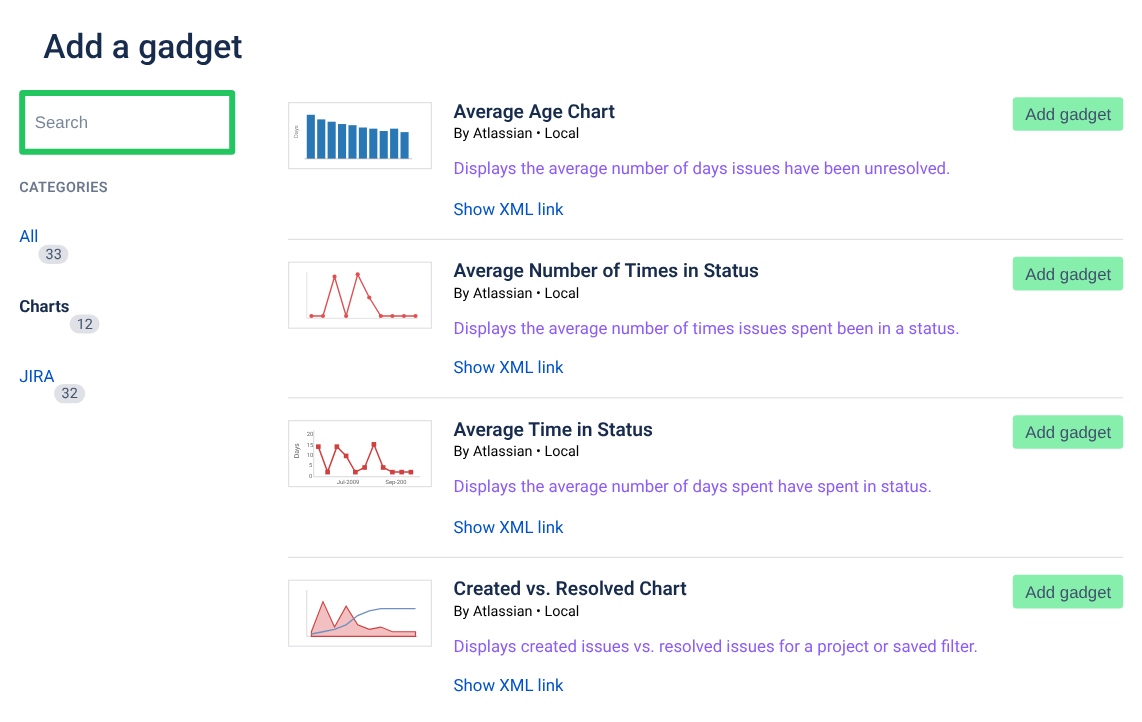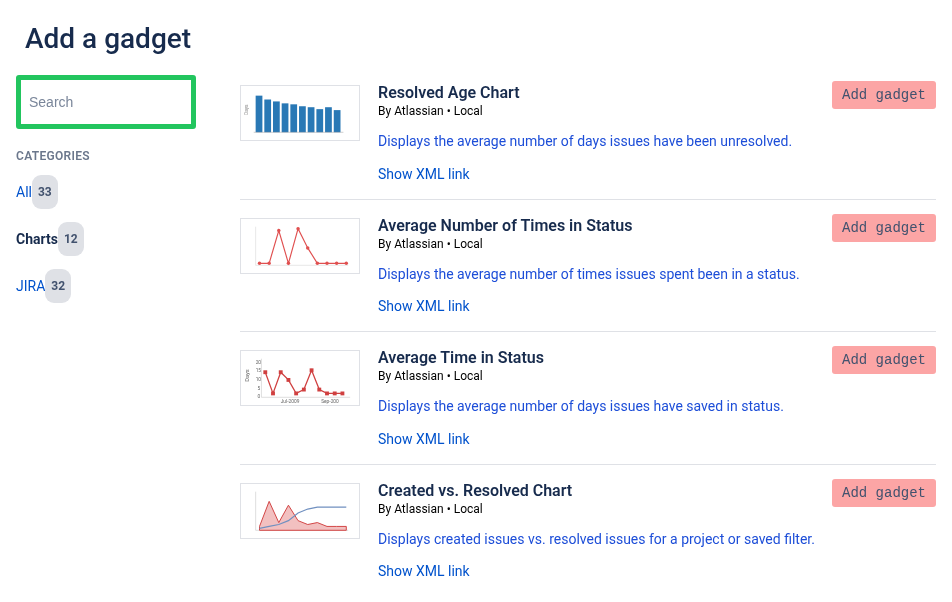--- a/index.html
+++ b/index.html
@@ -11,21 +11,21 @@
       height: 602px;
       overflow: hidden;
     }
     .container { padding: 16px 16px 16px 16px; }
     .title {
       font-size: 28px;
       font-weight: 500;
       color: #172B4D;
       margin-bottom: 20px;
       margin-top: 6px;
-      margin-left: 9px;
+      margin-left: 20px;
     }
     .content { display: flex; gap: 44px; }
     .sidebar { width: 180px; flex-shrink: 0; }
     .search-input {
       width: 100%;
       height: 36px;
       padding: 22px 8px;
       border: 5px solid #22c55e;
       border-radius: 3px;
       font-size: 14px;
@@ -49,27 +49,28 @@
       margin-bottom: 13px;
       cursor: pointer;
     }
     .cat-item.selected .cat-label { color: #172B4D; font-weight: 700; }
     .cat-label { }
     .cat-count {
       background: #DFE1E6;
       color: #42526E;
       border-radius: 9px;
       min-width: 24px;
-      height: 34px;
+      height: 16px;
       font-size: 12px;
-      font-weight: 700;
+      font-weight: 400;
       display: inline-flex;
       align-items: center;
       justify-content: center;
       padding: 0 6px;
+      margin-top: 29px;
     }
     .main { flex: 1; }
     .gadget {
       display: flex;
       gap: 18px;
       padding: 8px 0 16px 0;
       border-bottom: 1px solid #DFE1E6;
       margin-bottom: 8px;
       position: relative;
     }
@@ -78,34 +79,33 @@
       height: 56px;
       border: 1px solid #DFE1E6;
       background: #fff;
       flex-shrink: 0;
       margin-top: 2px;
     }
     .thumb svg { width: 100%; height: 100%; display: block; }
     .gadget-info { flex: 1; }
     .gadget-title { font-size: 16px; font-weight: 600; color: #172B4D; margin-bottom: 2px; }
     .gadget-byline { font-size: 12px; color: #000000; margin-bottom: 14px; }
-    .gadget-desc { font-size: 14px; color: #1d4ed8; margin-bottom: 12px; line-height: 1.4; }
+    .gadget-desc { font-size: 14px; color: #8b5cf6; margin-bottom: 12px; line-height: 1.4; }
     .gadget-link { font-size: 14px; color: #0052CC; text-decoration: none; cursor: pointer; }
     .add-btn {
       position: absolute;
       top: 6px;
       right: 0;
-      background: #fca5a5;
+      background: #86efac;
       border: none;
       border-radius: 3px;
       padding: 6px 10px;
       font-size: 14px;
       color: #42526E;
       cursor: pointer;
-      font-family: Liberation Mono, monospace;
     }
   </style>
 </head>
 <body>
 
 <div class="container">
   <h1 class="title">Add a gadget</h1>
 
   <div class="content">
     <aside class="sidebar">
@@ -139,21 +139,21 @@
             <rect x="59" y="21" width="7" height="27" fill="#2978b5"></rect>
             <rect x="68" y="22" width="7" height="26" fill="#2978b5"></rect>
             <rect x="77" y="24" width="7" height="24" fill="#2978b5"></rect>
             <rect x="86" y="22" width="7" height="26" fill="#2978b5"></rect>
             <rect x="95" y="25" width="7" height="23" fill="#2978b5"></rect>
             <line x1="12" y1="48" x2="105" y2="48" stroke="#999" stroke-width="0.5"></line>
             <text x="6" y="30" font-size="5" fill="#888" transform="rotate(-90 6 30)">Days</text>
           </svg>
         </div>
         <div class="gadget-info">
-          <div class="gadget-title">Resolved Age Chart</div>
+          <div class="gadget-title">Average Age Chart</div>
           <div class="gadget-byline">By Atlassian • Local</div>
           <div class="gadget-desc">Displays the average number of days issues have been unresolved.</div>
           <a class="gadget-link">Show XML link</a>
         </div>
         <button class="add-btn">Add gadget</button>
       </div>
 
       <div class="gadget">
         <div class="thumb">
           <svg viewBox="0 0 120 56">
@@ -204,21 +204,21 @@
             <rect x="70" y="18" width="4" height="4" fill="#d04040"></rect>
             <rect x="78" y="38" width="4" height="4" fill="#d04040"></rect>
             <rect x="86" y="42" width="4" height="4" fill="#d04040"></rect>
             <rect x="94" y="42" width="4" height="4" fill="#d04040"></rect>
             <rect x="102" y="42" width="4" height="4" fill="#d04040"></rect>
           </svg>
         </div>
         <div class="gadget-info">
           <div class="gadget-title">Average Time in Status</div>
           <div class="gadget-byline">By Atlassian • Local</div>
-          <div class="gadget-desc">Displays the average number of days issues have saved in status.</div>
+          <div class="gadget-desc">Displays the average number of days spent have spent in status.</div>
           <a class="gadget-link">Show XML link</a>
         </div>
         <button class="add-btn">Add gadget</button>
       </div>
 
       <div class="gadget" style="border-bottom:none;">
         <div class="thumb">
           <svg viewBox="0 0 120 56">
             <line x1="14" y1="48" x2="110" y2="48" stroke="#bbb" stroke-width="0.5"></line>
             <line x1="14" y1="8" x2="14" y2="48" stroke="#bbb" stroke-width="0.5"></line>

